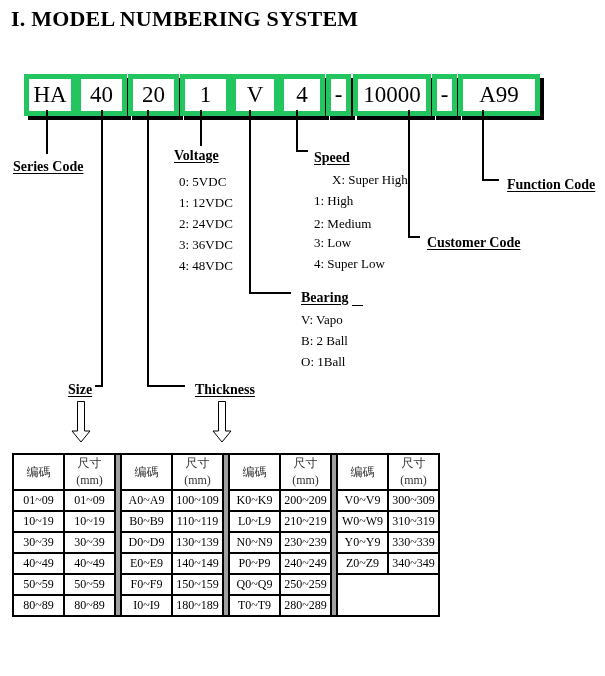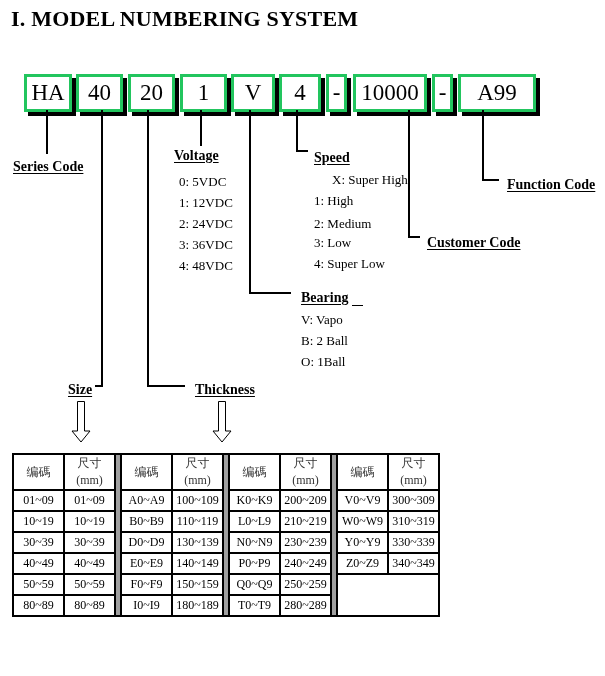--- a/index.html
+++ b/index.html
@@ -1,19 +1,19 @@
 <!DOCTYPE html>
 <html><head>
 <meta charset="utf-8">
 <style>
   html, body { margin:0; padding:0; background:#ffffff; }
   body { width:605px; height:676px; position:relative; overflow:hidden;
          font-family:"Liberation Serif","DejaVu Serif",serif; color:#000; }
   .title { position:absolute; left:11px; top:6px; font-size:22px; font-weight:bold; letter-spacing:0.2px; margin:0; }
-  .box { position:absolute; top:74px; height:32px; border:3px solid #22c55e; background:#fff;
+  .box { position:absolute; top:74px; height:32px; border:5px solid #22c55e; background:#fff;
          box-shadow:4px 4px 0 #000; font-size:23px; line-height:32px; text-align:center; }
   .line { position:absolute; background:#000; }
   .hdr { position:absolute; font-weight:bold; font-size:14px; text-decoration:underline; text-underline-offset:2px; white-space:nowrap; }
   .opt { position:absolute; font-size:13px; white-space:nowrap; }
   .arrow { position:absolute; width:20px; height:42px; }
   table.size { position:absolute; left:12px; top:453px; border-collapse:collapse; border:2px solid #000; font-size:12px; }
   table.size td { border:2px solid #000; height:19px; padding:0; text-align:center; line-height:17px; }
   table.size td.c { width:49px; }
   table.size td.m { width:49px; }
   table.size td.gap { width:4px; background:#a0a0a0; border-top:none; border-bottom:none; }

